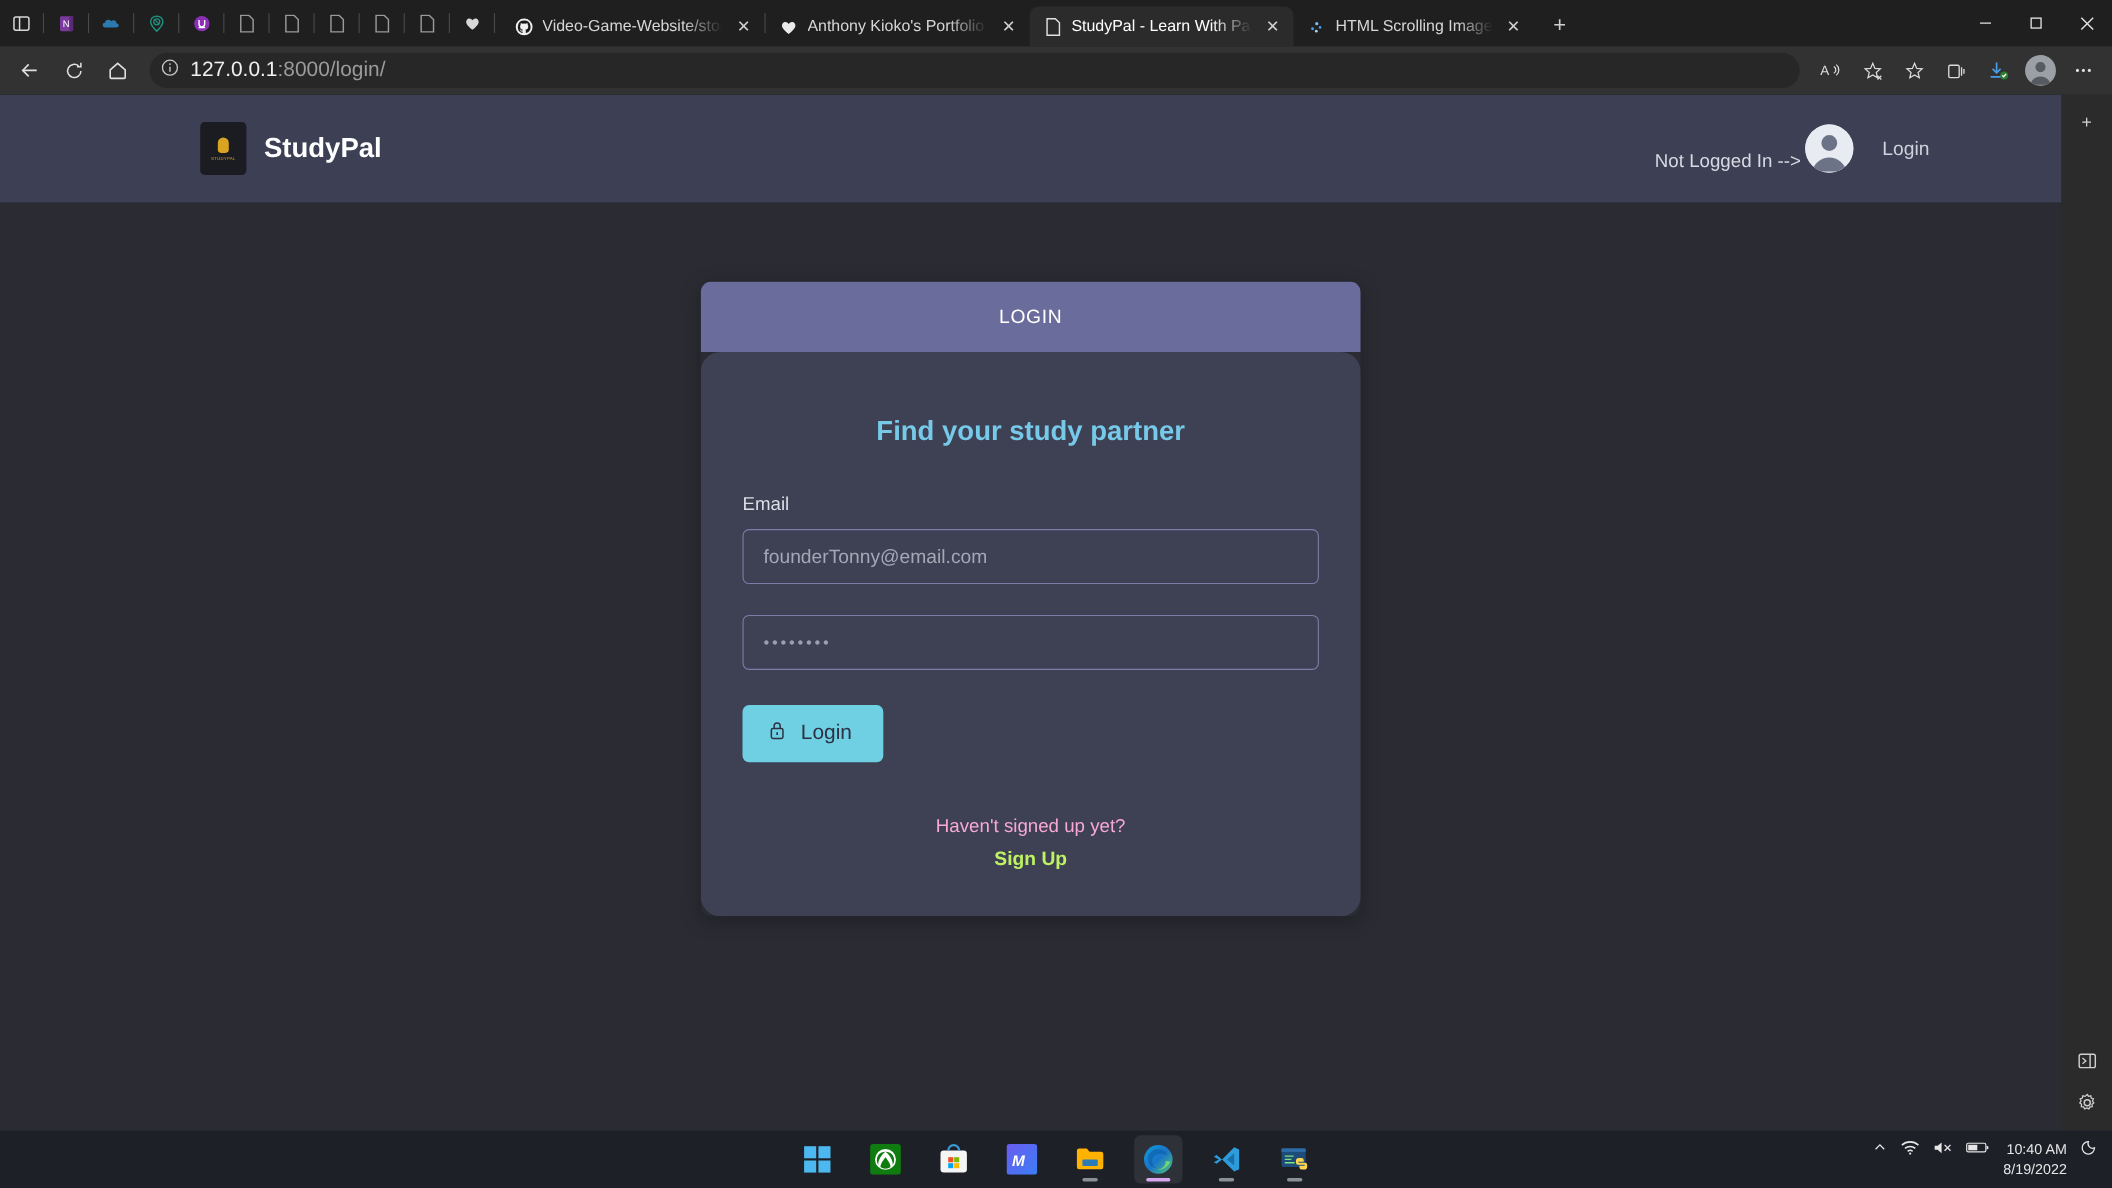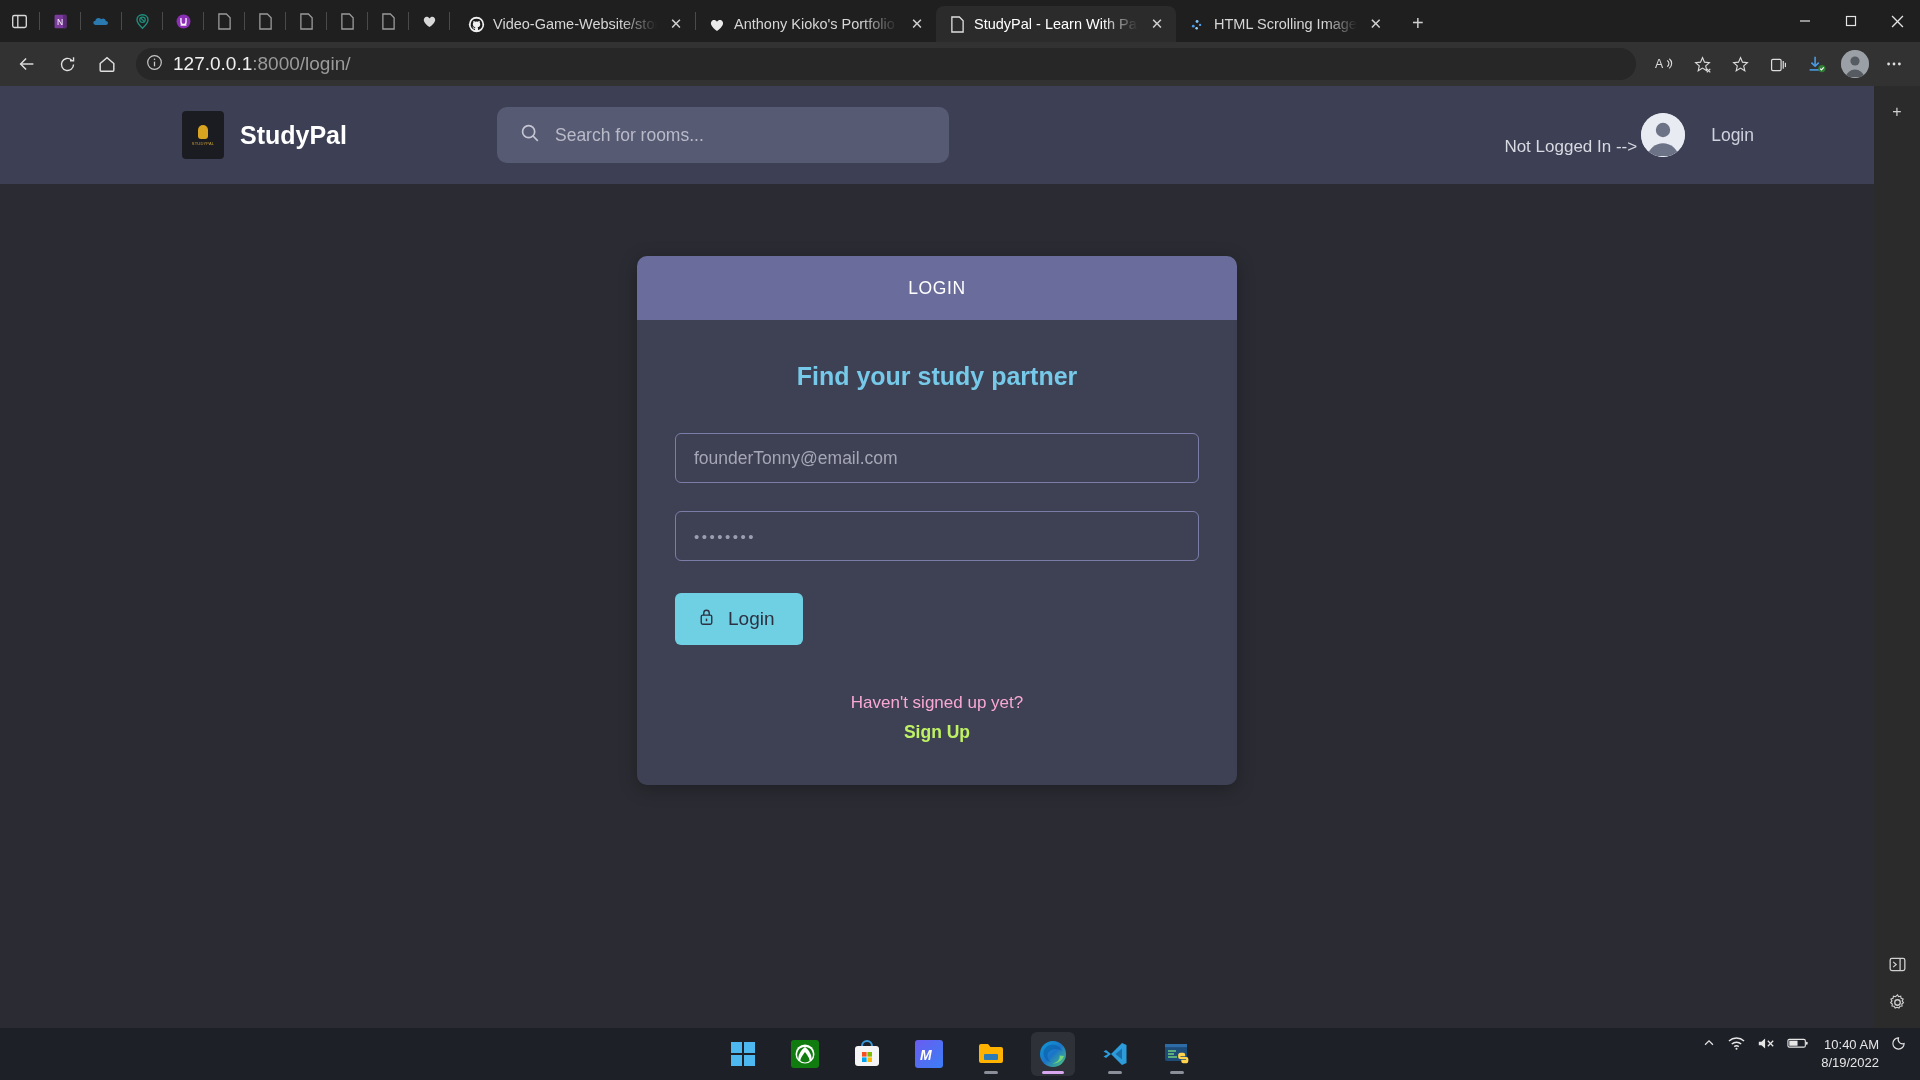--- a/index.html
+++ b/index.html
@@ -109,21 +109,21 @@
   }
   .login-link { font-size: 17.5px; color: #cfd1dd; }
 
   
   .content { display: flex; justify-content: center; padding-top: 72px; }
   .card { width: 600px; border-radius: 10px; overflow: hidden; box-shadow: 0 4px 18px rgba(0,0,0,.28); }
   .card-head {
     height: 64px; background: #6a6c9b; display: flex; align-items: center; justify-content: center;
   }
   .card-head span { color: #fff; font-size: 17.5px; letter-spacing: .6px; font-weight: 500; }
-  .card-body { background: #3e4153; padding: 42px 38px 42px 38px; }
+  .card-body { background: #3e4153; padding: 58px 38px 42px 38px; border-radius: 18px; }
   .card-title { text-align: center; font-size: 25px; color: #76c9e8; font-weight: 600; margin-bottom: 42px; }
 
   .field-label { font-size: 17px; color: #dcdde6; margin-bottom: 12px; }
   .input {
     width: 100%; height: 50px; background: transparent; border: 1px solid #7b7da8;
     border-radius: 6px; display: flex; align-items: center; padding: 0 18px;
     font-size: 17.5px; color: #a5a7b6; margin-bottom: 28px;
   }
   .input.pw { letter-spacing: 2.5px; font-size: 15px; color: #9b9db0; }
 
@@ -385,29 +385,20 @@
 
       <div class="site-header">
         <div class="brand">
           <div class="brand-logo">
             <div class="bulb"></div>
             <div class="bulb-txt">STUDYPAL</div>
           </div>
           <div class="brand-name">StudyPal</div>
         </div>
 
-        <div class="searchbox">
-          <span>
-            <svg width="22" height="22" viewBox="0 0 24 24">
-                <circle cx="10.5" cy="10.5" r="6.6" fill="none" stroke="#c5c7d4" stroke-width="1.8"></circle>
-                <line x1="15.3" y1="15.3" x2="20.5" y2="20.5" stroke="#c5c7d4" stroke-width="1.8"></line>
-              </svg>
-          </span>
-          <span class="ph">Search for rooms...</span>
-        </div>
 
         <div class="header-right">
           <div class="notlogged">Not Logged In --&gt;</div>
           <div class="login-row">
             <div class="user-avatar">
               <svg width="44" height="44" viewBox="0 0 44 44">
                   <circle cx="22" cy="22" r="22" fill="#e9ebf2"></circle>
                   <circle cx="22" cy="17" r="7.2" fill="#6d7386"></circle>
                   <path d="M6.5 43 a15.8 15.8 0 0 1 31 0 z" fill="#6d7386"></path>
                 </svg>
@@ -418,20 +409,21 @@
       </div>
 
       <div class="content">
         <div class="card">
           <div class="card-head">
             <span>LOGIN</span>
           </div>
           <div class="card-body">
             <div class="card-title">Find your study partner</div>
 
+            <div class="field-label">Email</div>
             <div class="input">founderTonny@email.com</div>
 
             <div class="input pw">••••••••</div>
 
             <button class="btn-login">
               <span>
                 <svg width="19" height="20" viewBox="0 0 20 22">
                     <rect x="4.2" y="9" width="11.6" height="10" rx="1.6" fill="none" stroke="#2d3142" stroke-width="1.5"></rect>
                     <path d="M7 9 V6.6 a3 3 0 0 1 6 0 V9" fill="none" stroke="#2d3142" stroke-width="1.5"></path>
                     <line x1="10" y1="12.8" x2="10" y2="15.6" stroke="#2d3142" stroke-width="1.6"></line>

